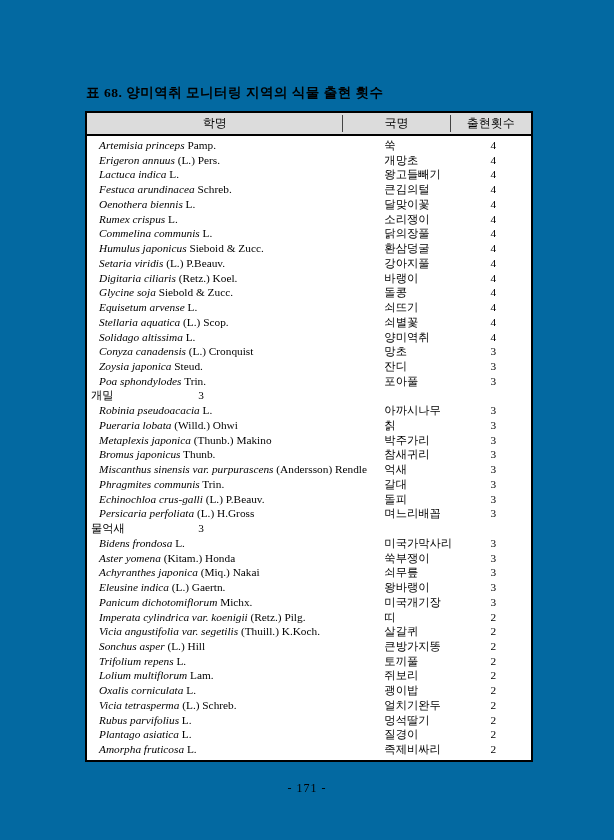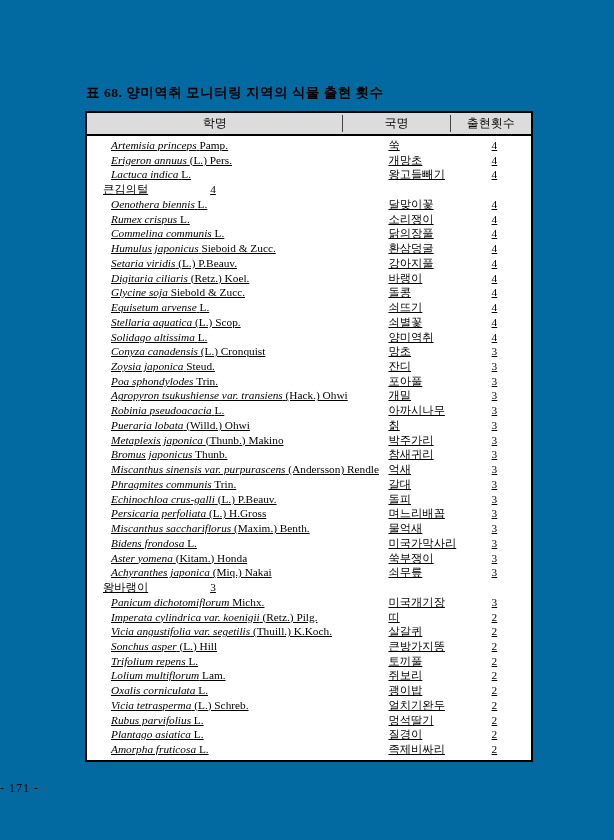--- a/index.html
+++ b/index.html
@@ -33,38 +33,39 @@
     height:21px;
     background:#dcdcdc;
     border-bottom:2px solid #000;
     align-items:center;
     font-size:12px;
   }
   .th { text-align:center; box-sizing:border-box; }
   .th-sci   { width:264px; }
   .th-kor   { width:111px; border-left:1px solid #444;font-family:Liberation Mono, monospace; }
   .th-count { width:84px;  border-left:1px solid #444; }
-  .tbody { padding:2px 0 3px 16px;text-decoration:underline; }
+  .tbody { padding:2px 0 3px 4px; }
   .row {
     display:flex;
     height:14.74px;
     line-height:14.74px;
     font-size:11.3px;
     align-items:center;
     white-space:nowrap;
   }
   .cell { box-sizing:border-box; overflow:visible; }
   .cell-sci   { width:296px; padding-left:8px; }
   .cell-sci i { font-style:italic; }
   .cell-kor   { width:72px; }
   .cell-count { width:76px; text-align:center; }
   .page-number {
     position:absolute;
     left:0; top:781px;
     width:614px;
+    text-align:center;
     font-size:12px;
     letter-spacing:1px;
   }
 </style>
 </head>
 <body>
 
 <div class="page">
 
   <div class="doc-title">표 68. 양미역취 모니터링 지역의 식물 출현 횟수</div>
@@ -88,20 +89,21 @@
     <div class="cell cell-count">4</div>
   </div>
 
   <div class="row">
     <div class="cell cell-sci"><i>Lactuca indica</i> <span>L.</span></div>
     <div class="cell cell-kor">왕고들빼기</div>
     <div class="cell cell-count">4</div>
   </div>
 
   <div class="row">
+    <div class="cell cell-sci"><i>Festuca arundinacea</i> <span>Schreb.</span></div>
     <div class="cell cell-kor">큰김의털</div>
     <div class="cell cell-count">4</div>
   </div>
 
   <div class="row">
     <div class="cell cell-sci"><i>Oenothera biennis</i> <span>L.</span></div>
     <div class="cell cell-kor">달맞이꽃</div>
     <div class="cell cell-count">4</div>
   </div>
 
@@ -171,21 +173,20 @@
     <div class="cell cell-count">3</div>
   </div>
 
   <div class="row">
     <div class="cell cell-sci"><i>Poa sphondylodes</i> <span>Trin.</span></div>
     <div class="cell cell-kor">포아풀</div>
     <div class="cell cell-count">3</div>
   </div>
 
   <div class="row">
-    <div class="cell cell-sci"><i>Agropyron tsukushiense var. transiens</i> <span>(Hack.) Ohwi</span></div>
     <div class="cell cell-kor">개밀</div>
     <div class="cell cell-count">3</div>
   </div>
 
   <div class="row">
     <div class="cell cell-sci"><i>Robinia pseudoacacia</i> <span>L.</span></div>
     <div class="cell cell-kor">아까시나무</div>
     <div class="cell cell-count">3</div>
   </div>
 
@@ -225,21 +226,20 @@
     <div class="cell cell-count">3</div>
   </div>
 
   <div class="row">
     <div class="cell cell-sci"><i>Persicaria perfoliata</i> <span>(L.) H.Gross</span></div>
     <div class="cell cell-kor">며느리배꼽</div>
     <div class="cell cell-count">3</div>
   </div>
 
   <div class="row">
-    <div class="cell cell-sci"><i>Miscanthus sacchariflorus</i> <span>(Maxim.) Benth.</span></div>
     <div class="cell cell-kor">물억새</div>
     <div class="cell cell-count">3</div>
   </div>
 
   <div class="row">
     <div class="cell cell-sci"><i>Bidens frondosa</i> <span>L.</span></div>
     <div class="cell cell-kor">미국가막사리</div>
     <div class="cell cell-count">3</div>
   </div>
 
@@ -249,20 +249,21 @@
     <div class="cell cell-count">3</div>
   </div>
 
   <div class="row">
     <div class="cell cell-sci"><i>Achyranthes japonica</i> <span>(Miq.) Nakai</span></div>
     <div class="cell cell-kor">쇠무릎</div>
     <div class="cell cell-count">3</div>
   </div>
 
   <div class="row">
+    <div class="cell cell-sci"><i>Eleusine indica</i> <span>(L.) Gaertn.</span></div>
     <div class="cell cell-kor">왕바랭이</div>
     <div class="cell cell-count">3</div>
   </div>
 
   <div class="row">
     <div class="cell cell-sci"><i>Panicum dichotomiflorum</i> <span>Michx.</span></div>
     <div class="cell cell-kor">미국개기장</div>
     <div class="cell cell-count">3</div>
   </div>
 

